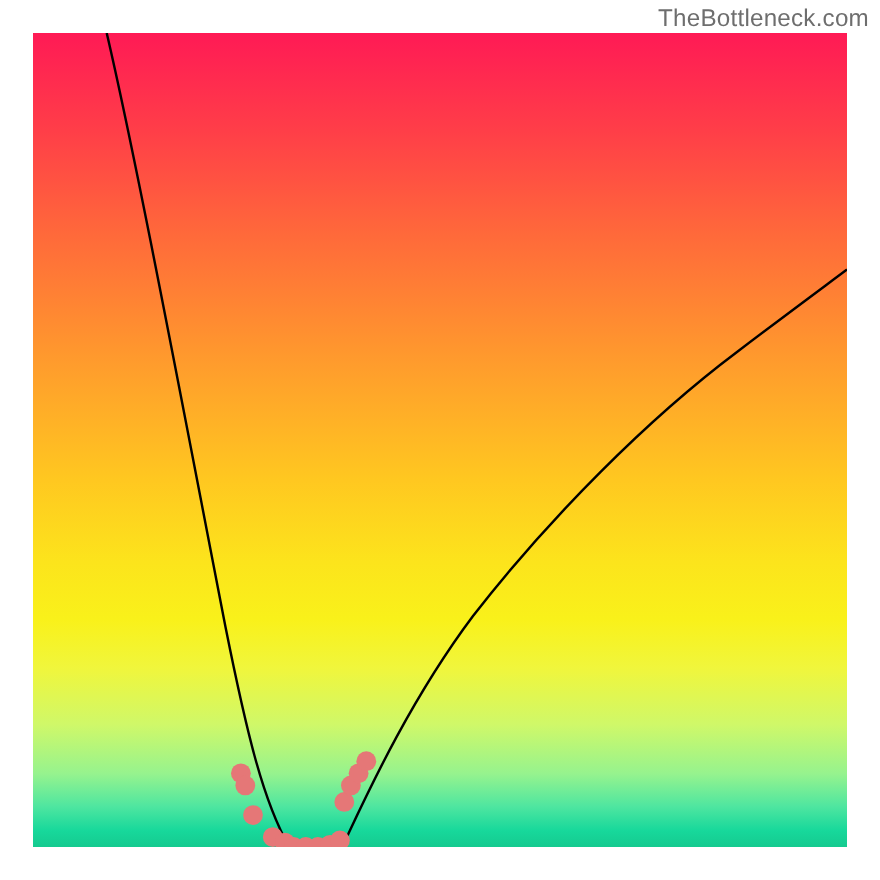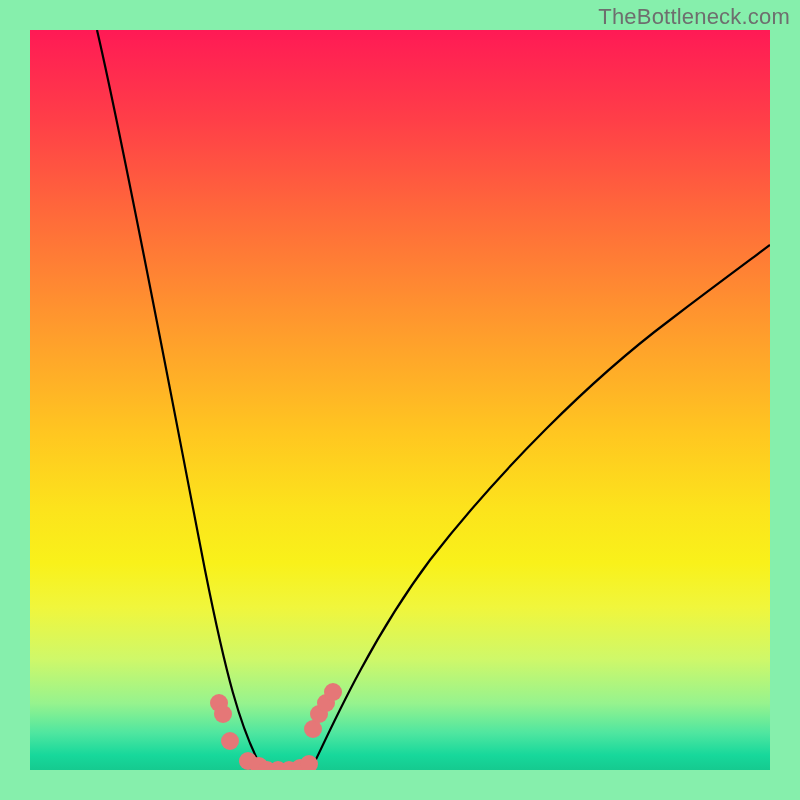--- a/index.html
+++ b/index.html
@@ -10,21 +10,21 @@
     background: #000;
     overflow: hidden;
     font-family: Arial, Helvetica, sans-serif;
   }
   .frame {
     position: absolute;
     left: 0;
     top: 0;
     width: 800px;
     height: 800px;
-    background: #86efac;
+    background: #ffffff;
   }
   .plot-area {
     position: absolute;
     left: 30px;
     top: 30px;
     width: 740px;
     height: 740px;
     background: linear-gradient(
       to bottom,
       #ff1a55 0%,

